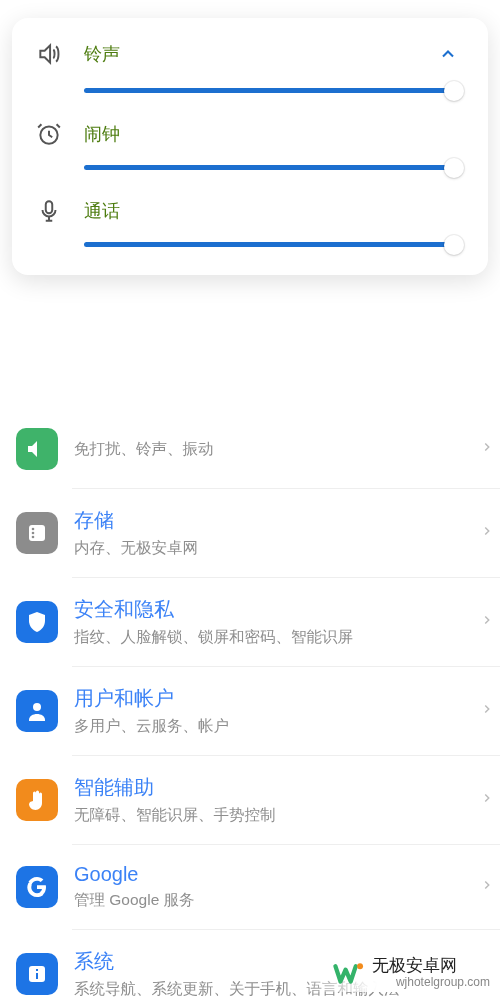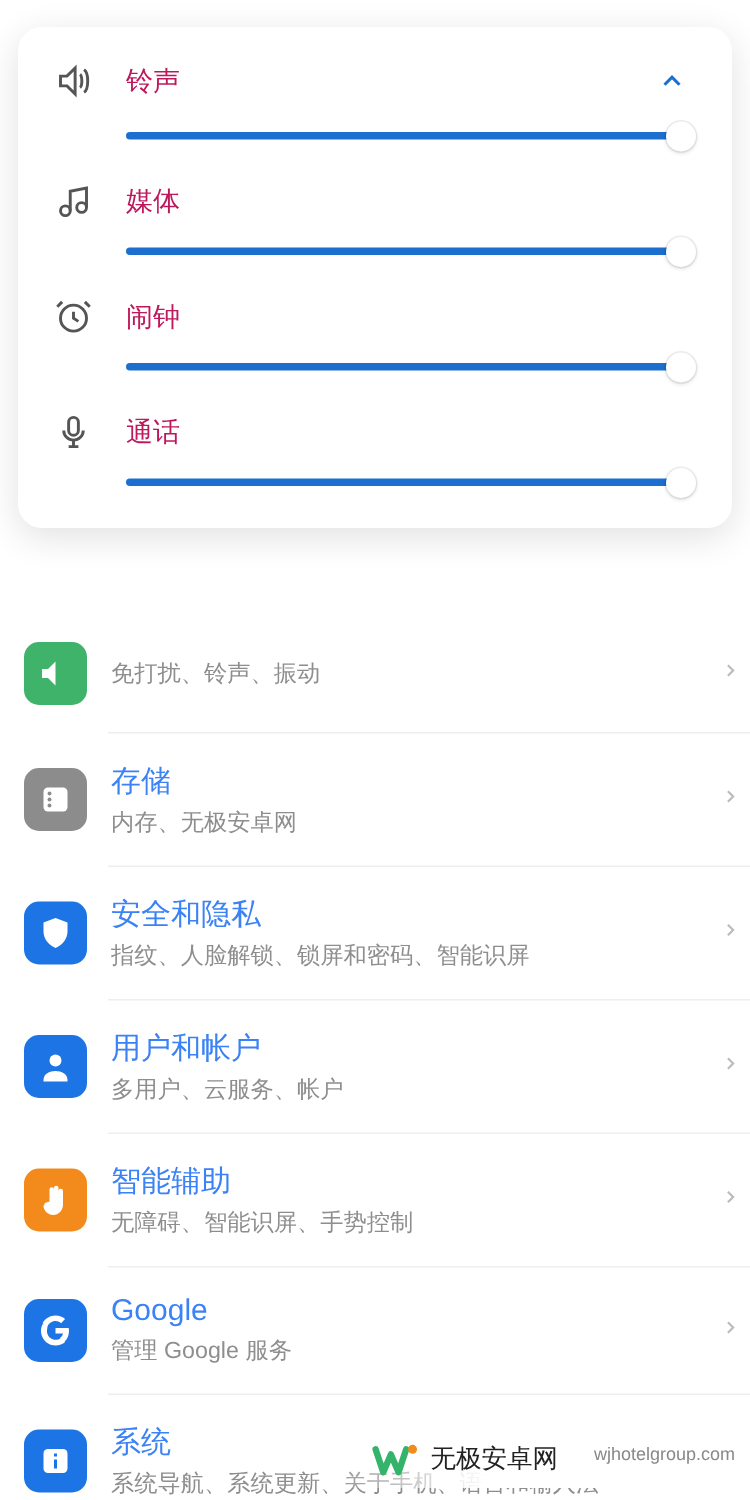--- a/index.html
+++ b/index.html
@@ -33,21 +33,21 @@
   }
   .vol-icon {
     width: 48px;
     display: flex;
     align-items: center;
     color: #333;
   }
   .vol-icon svg { width: 26px; height: 26px; stroke: #555; fill: none; stroke-width: 1.8; }
   .vol-label {
     font-size: 18px;
-    color: #be185d;
+    color: #4d7c0f;
   }
   .collapse-btn {
     margin-left: auto;
     display: flex;
     align-items: center;
     justify-content: center;
     width: 32px;
     height: 32px;
   }
   .collapse-btn svg { width: 20px; height: 20px; stroke: #1c6fcf; stroke-width: 2.5; fill: none; }
@@ -130,21 +130,21 @@
     align-items: center;
     gap: 6px;
     z-index: 20;
     background: linear-gradient(to left, #fff 60%, rgba(255,255,255,0));
     padding: 6px 0 2px 30px;
   }
   .wm-logo {
     width: 34px; height: 34px;
     display:flex; align-items:center; justify-content:center;
   }
-  .wm-text { display:flex; flex-direction:row; line-height:1.15;}
+  .wm-text { display:flex; flex-direction:column; line-height:1.15;}
   .wm-title { font-size: 17px; color:#222; font-weight:500;}
   .wm-url { font-size: 12px; color:#888;margin-left:24px;}
 </style>
 </head>
 <body>
 
 <div class="settings-list">
 
   <div class="setting-row">
     <div class="setting-icon" style="background:#3fb36a">
@@ -294,35 +294,20 @@
         <svg viewBox="0 0 24 24">
             <polyline points="6 15 12 9 18 15"></polyline>
           </svg>
       </div>
     </div>
     <div class="slider">
       <div class="slider-thumb"></div>
     </div>
   </div>
 
-  <div class="vol-row">
-    <div class="vol-head">
-      <div class="vol-icon">
-        <svg viewBox="0 0 24 24">
-            <circle cx="7" cy="18" r="3"></circle>
-            <circle cx="17" cy="16" r="3"></circle>
-            <path d="M10 18V6l10-2v12"></path>
-          </svg>
-      </div>
-      <div class="vol-label">媒体</div>
-    </div>
-    <div class="slider">
-      <div class="slider-thumb"></div>
-    </div>
-  </div>
 
   <div class="vol-row">
     <div class="vol-head">
       <div class="vol-icon">
         <svg viewBox="0 0 24 24">
             <circle cx="12" cy="13" r="8"></circle>
             <path d="M12 9v4l3 2"></path>
             <path d="M5 3L2 6M19 3l3 3"></path>
           </svg>
       </div>

